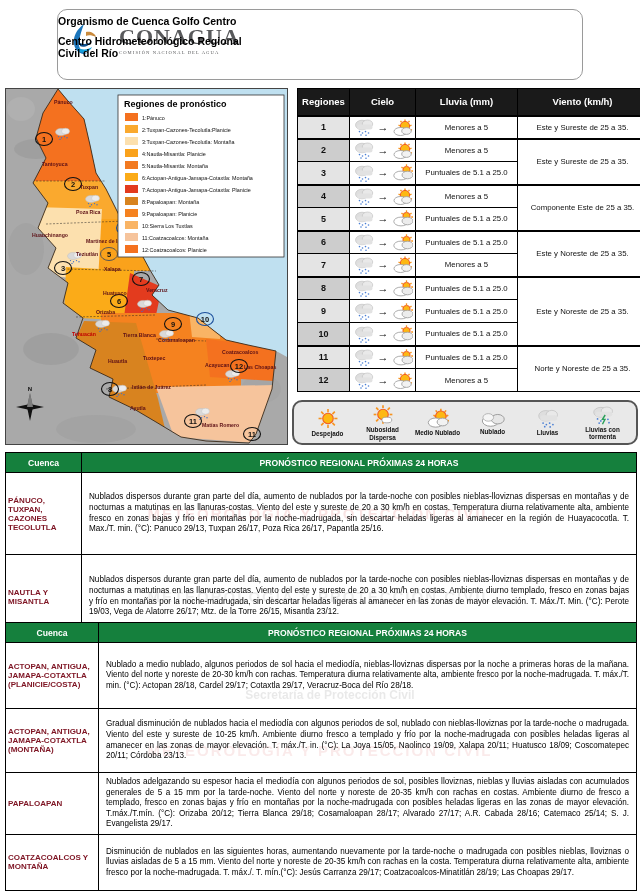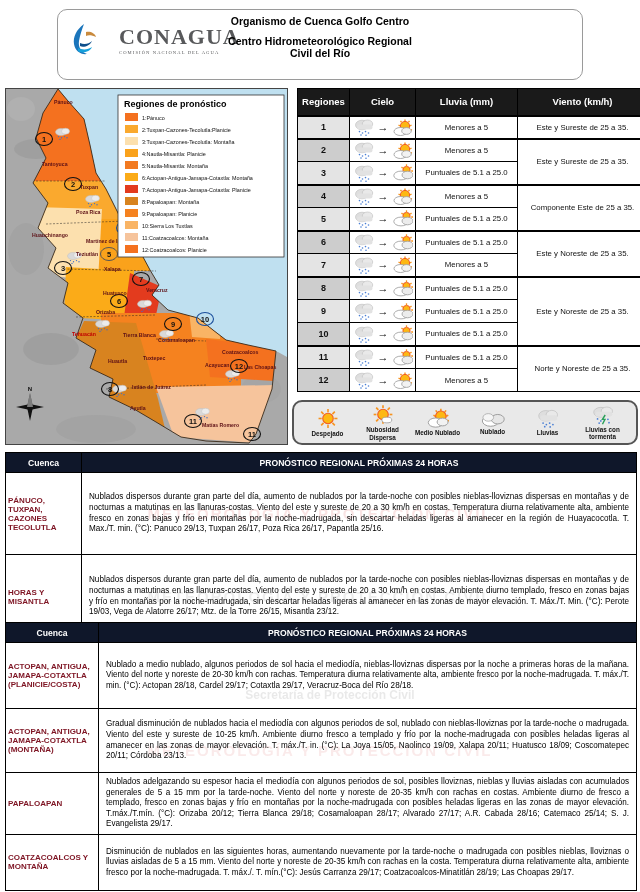--- a/index.html
+++ b/index.html
@@ -5,21 +5,21 @@
   * { margin:0; padding:0; box-sizing:border-box; }
   body { font-family:"Liberation Sans", sans-serif; background:#fff; }
   .page { position:relative; width:640px; height:892px; background:#fff; overflow:hidden; }
 
   
   .header-box { position:absolute; top:9px; left:57px; width:526px; height:71px;
     border:1px solid #9a9a9a; border-radius:10px; background:#fff; }
   .logo-wrap { position:absolute; left:12px; top:12px; display:flex; align-items:center; gap:19px; }
   .brand { font-family:"Liberation Serif", serif; font-size:22px; letter-spacing:1px; color:#58595b; font-weight:600; line-height:1; }
   .brand-tag { font-family:"Liberation Serif", serif; font-size:4.6px; letter-spacing:1.1px; color:#58595b; margin-top:2px; }
-  .hdr-titles { position:absolute; left:0; right:0; top:5px; text-align:center; }
+  .hdr-titles { position:absolute; left:0; right:0; top:5px; text-align:left; }
   .hdr-t1 { font-size:10.5px; font-weight:bold; color:#000; }
   .hdr-t2 { font-size:10.5px; font-weight:bold; color:#000; margin-top:8px; }
   .hdr-t3 { font-size:10.5px; font-weight:bold; color:#000; }
   .hdr-sub { position:absolute; left:0; right:0; bottom:4px; text-align:center; font-size:8px; color:#222; }
 
   
   .map-wrap { position:absolute; top:88px; left:5px; width:283px; height:357px; border:1px solid #444; }
 
   
   .rtable { position:absolute; top:88px; left:297px; width:350px; border-collapse:collapse; table-layout:fixed; }
@@ -34,21 +34,21 @@
 
   
   .sky-legend { position:absolute; top:400px; left:292px; width:346px; height:45px;
     background:#e9e9e9; border:2px solid #555; border-radius:10px;
     display:flex; align-items:center; justify-content:space-around; padding:2px 6px; }
   .sky-item { display:flex; flex-direction:column; align-items:center; width:52px; }
   .sky-item .lbl { font-size:6.3px; font-weight:bold; color:#111; text-align:center; line-height:1.15; margin-top:1px; }
 
   
   .ftable { position:absolute; left:5px; width:632px; border-collapse:collapse; table-layout:fixed; }
-  .ftable th { background:#0f172a; color:#fff; font-weight:bold; font-size:8.6px; border:1px solid #000; height:20px; }
+  .ftable th { background:#15803d; color:#fff; font-weight:bold; font-size:8.6px; border:1px solid #000; height:20px; }
   .ftable td { border:1px solid #000; vertical-align:middle; background:transparent; }
   .ftable td.cuenca { text-align:left; font-weight:bold; font-size:8px; color:#7e1423; padding:2px; }
   .ftable td.fx { text-align:justify; font-size:8.15px; line-height:1.3; color:#000; padding:4px 7px; }
   .t1 { top:452px; } .t1 col.c1 { width:76px; }
   .t2 { top:622px; } .t2 col.c1 { width:93px; }
   .t1 td.fx1 { height:82px; } .t1 td.fx2 { height:84px; }
   .t2 td.fx1 { height:66px; } .t2 td.fx2 { height:64px; } .t2 td.fx3 { height:54px;margin-left:8px; } .t2 td.fx4 { height:56px; }
 
   
   .wm { position:absolute; font-weight:bold; text-align:center; pointer-events:none; white-space:nowrap; }
@@ -612,21 +612,21 @@
     <tbody>
         <tr>
       <th>Cuenca</th>
       <th>PRONÓSTICO REGIONAL PRÓXIMAS 24 HORAS</th>
     </tr>
     <tr>
       <td class="cuenca">PÁNUCO, TUXPAN, CAZONES TECOLUTLA</td>
       <td class="fx fx1">Nublados dispersos durante gran parte del día, aumento de nublados por la tarde-noche con posibles nieblas-lloviznas dispersas en montañas y de nocturnas a matutinas en las llanuras-costas. Viento del este y sureste de 20 a 30 km/h en costas. Temperatura diurna relativamente alta, ambiente fresco en zonas bajas y frío en montañas por la noche-madrugada, sin descartar heladas ligeras al amanecer en la región de Huayacocotla. T. Max./T. min. (°C): Panuco 29/13, Tuxpan 26/17, Poza Rica 26/17, Papantla 25/16.</td>
     </tr>
     <tr>
-      <td class="cuenca">HORAS Y MISANTLA</td>
+      <td class="cuenca">NAUTLA Y MISANTLA</td>
       <td class="fx fx2">Nublados dispersos durante gran parte del día, aumento de nublados por la tarde-noche con posibles nieblas-lloviznas dispersas en montañas y de nocturnas a matutinas en las llanuras-costas. Viento del este y sureste de 20 a 30 km/h en costas. Ambiente diurno templado, fresco en zonas bajas y frío en montañas por la noche-madrugada, sin descartar heladas ligeras al amanecer en las zonas de mayor elevación. T. Máx./T. Min. (°C): Perote 19/03, Vega de Alatorre 26/17; Mtz. de la Torre 26/15, Misantla 23/12.</td>
     </tr>
   </tbody>
     </table>
 
   <table class="ftable t2">
     <colgroup>
         <col class="c1">
         <col>
       </colgroup>

